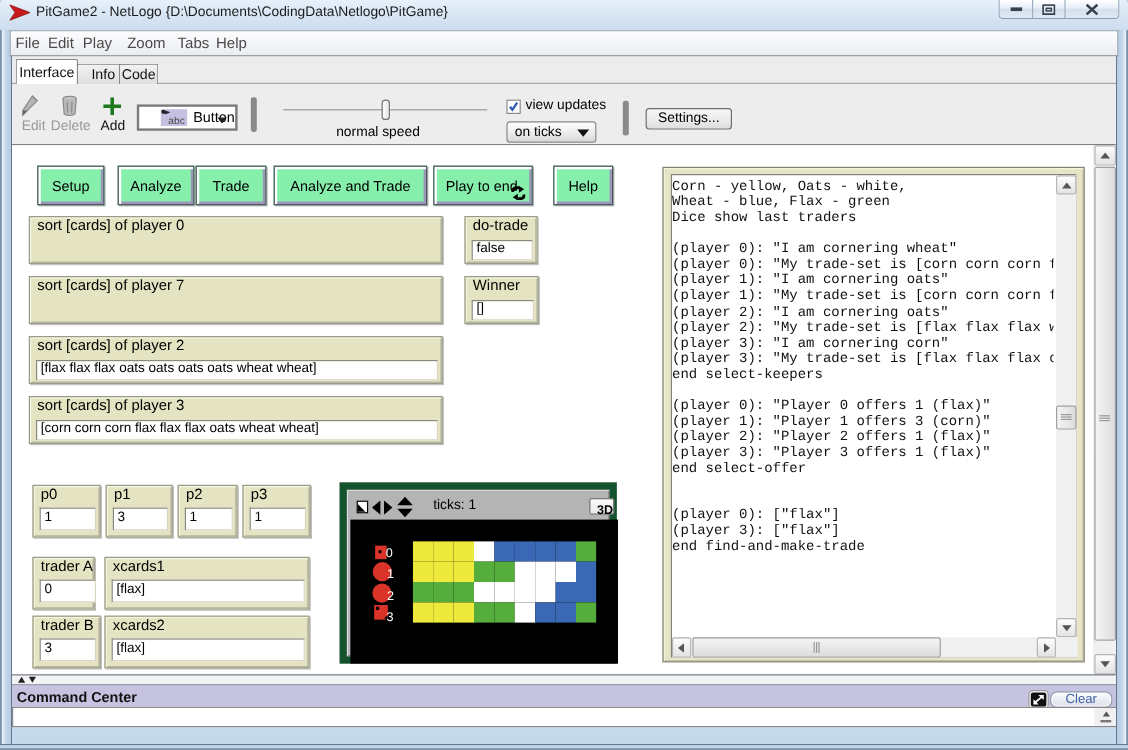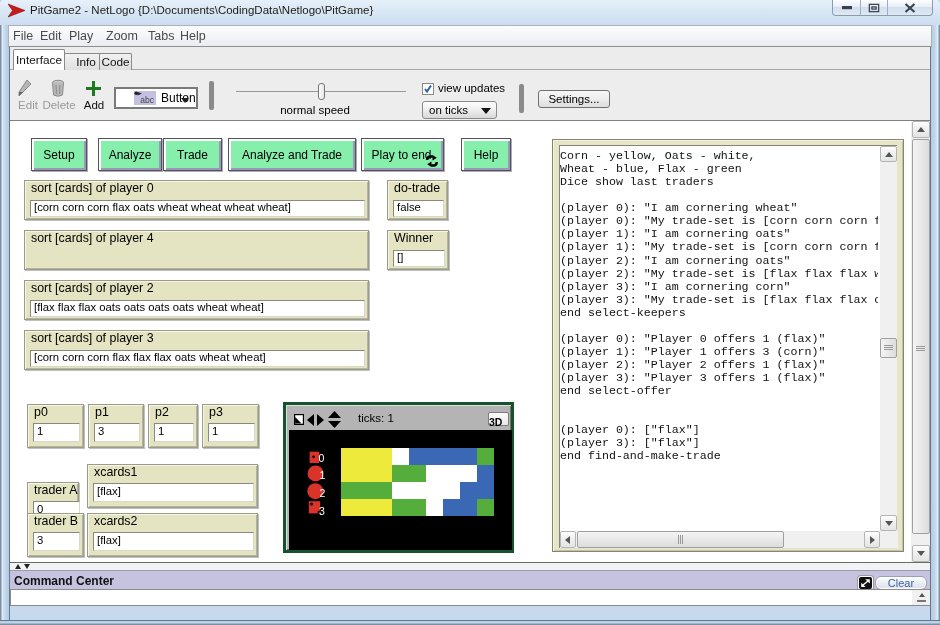--- a/index.html
+++ b/index.html
@@ -140,28 +140,27 @@
           <path d="M1.2,5 Q1.2,1.5 4.5,1.5 L6.8,1.5" fill="none" stroke="#000" stroke-width="2.4"></path>
           <polygon points="6.5,0 10.8,2.7 6.5,5.6" fill="#000"></polygon>
           <path d="M10.8,7 Q10.8,10.5 7.5,10.5 L5.2,10.5" fill="none" stroke="#000" stroke-width="2.4"></path>
           <polygon points="5.5,12 1.2,9.3 5.5,6.4" fill="#000"></polygon>
         </svg>
       </div>
  <div class="b" style="left:218px;top:17px;width:128px;height:33px">Analyze and Trade</div>
  <div class="b" style="left:451px;top:17px;width:50px;height:33px">Help</div>
  <div class="m" style="left:14px;top:59px;width:345px;height:40px">
         <div class="ml">sort [cards] of player 0</div>
-        <div class="mv" style="left:5px;top:19px;width:335px;height:17px"><span>[corn corn corn flax oats wheat wheat wheat wheat]</span></div>
       </div>
  <div class="m" style="left:377px;top:59px;width:61px;height:40px">
         <div class="ml">do-trade</div>
         <div class="mv" style="left:5px;top:19px;width:51px;height:17px"><span>false</span></div>
       </div>
  <div class="m" style="left:14px;top:109px;width:345px;height:40px">
-        <div class="ml">sort [cards] of player 4</div>
+        <div class="ml">sort [cards] of player 7</div>
       </div>
  <div class="m" style="left:377px;top:109px;width:62px;height:40px">
         <div class="ml">Winner</div>
         <div class="mv" style="left:5px;top:19px;width:52px;height:17px"><span>[]</span></div>
       </div>
  <div class="m" style="left:14px;top:159px;width:345px;height:40px">
         <div class="ml">sort [cards] of player 2</div>
         <div class="mv" style="left:5px;top:19px;width:335px;height:17px"><span>[flax flax flax oats oats oats oats wheat wheat]</span></div>
       </div>
  <div class="m" style="left:14px;top:209px;width:345px;height:40px">
@@ -177,51 +176,51 @@
         <div class="mv" style="left:5px;top:18px;width:46px;height:19px"><span style="top:1px">3</span></div>
       </div>
  <div class="m" style="left:138px;top:283px;width:50px;height:44px">
         <div class="ml">p2</div>
         <div class="mv" style="left:5px;top:18px;width:40px;height:19px"><span style="top:1px">1</span></div>
       </div>
  <div class="m" style="left:192px;top:283px;width:57px;height:44px">
         <div class="ml">p3</div>
         <div class="mv" style="left:5px;top:18px;width:47px;height:19px"><span style="top:1px">1</span></div>
       </div>
- <div class="m" style="left:17px;top:361px;width:52px;height:44px">
+ <div class="m" style="left:17px;top:343px;width:52px;height:44px">
         <div class="ml">trader A</div>
         <div class="mv" style="left:5px;top:18px;width:47px;height:19px"><span style="top:1px">0</span></div>
       </div>
  <div class="m" style="left:77px;top:343px;width:171px;height:44px">
         <div class="ml">xcards1</div>
         <div class="mv" style="left:5px;top:18px;width:161px;height:19px"><span style="top:1px">[flax]</span></div>
       </div>
  <div class="m" style="left:17px;top:392px;width:57px;height:44px">
         <div class="ml">trader B</div>
         <div class="mv" style="left:5px;top:18px;width:47px;height:19px"><span style="top:1px">3</span></div>
       </div>
  <div class="m" style="left:77px;top:392px;width:171px;height:44px">
         <div class="ml">xcards2</div>
         <div class="mv" style="left:5px;top:18px;width:161px;height:19px"><span style="top:1px">[flax]</span></div>
       </div>
- <div id="view" style="position:absolute;left:273px;top:281px;width:231px;height:151px;background:#b4b4b4;border:3px solid #14532d;box-shadow:inset 1px 1px 0 #dedede,inset -1px -1px 0 #757575">
+ <div id="view" style="position:absolute;left:273px;top:281px;width:231px;height:151px;background:#b4b4b4;border:6px solid #14532d;box-shadow:inset 1px 1px 0 #dedede,inset -1px -1px 0 #757575">
   <svg style="position:absolute;left:8px;top:9px" width="10" height="11">
           <rect x="0.6" y="0.6" width="8.8" height="9.8" fill="#fff" stroke="#000" stroke-width="1.2"></rect>
           <polygon points="1.1,3 7.5,9.4 1.1,9.4" fill="#000"></polygon>
         </svg>
   <svg style="position:absolute;left:21px;top:9px" width="17" height="12">
           <polygon points="7,0 7,12 0,6" fill="#000"></polygon>
           <polygon points="10,0 10,12 17,6" fill="#000"></polygon>
         </svg>
   <svg style="position:absolute;left:42px;top:6px" width="13" height="17">
           <polygon points="6.5,0 13,7 0,7" fill="#000"></polygon>
           <polygon points="6.5,17 13,10 0,10" fill="#000"></polygon>
         </svg>
   <div style="position:absolute;left:72px;top:7px;font-size:11.5px;color:#000">ticks: 1</div>
-  <div style="position:absolute;left:202px;top:7px;width:21px;height:14px;background:linear-gradient(180deg,#fcfcfc,#e8e8e8);border:1px solid #7e7e7e;border-radius:2px;font-size:10.5px;font-weight:bold;text-align:left;line-height:18px">3D</div>
+  <div style="position:absolute;left:202px;top:7px;width:21px;height:14px;background:linear-gradient(180deg,#fcfcfc,#e8e8e8);border:1px solid #7e7e7e;border-radius:2px;font-size:10.5px;font-weight:bold;text-align:right;line-height:18px">3D</div>
   <div id="worldbg" style="position:absolute;left:3px;top:25px;width:223px;height:120px;background:#000">
    <svg style="position:absolute;left:52px;top:18px" width="153" height="68">
 <rect x="0" y="0" width="17" height="17" fill="#edea3c"></rect>
             <rect x="17" y="0" width="17" height="17" fill="#edea3c"></rect>
             <rect x="34" y="0" width="17" height="17" fill="#edea3c"></rect>
             <rect x="51" y="0" width="17" height="17" fill="#ffffff"></rect>
             <rect x="68" y="0" width="17" height="17" fill="#3a68b4"></rect>
             <rect x="85" y="0" width="17" height="17" fill="#3a68b4"></rect>
             <rect x="102" y="0" width="17" height="17" fill="#3a68b4"></rect>
             <rect x="119" y="0" width="17" height="17" fill="#3a68b4"></rect>

